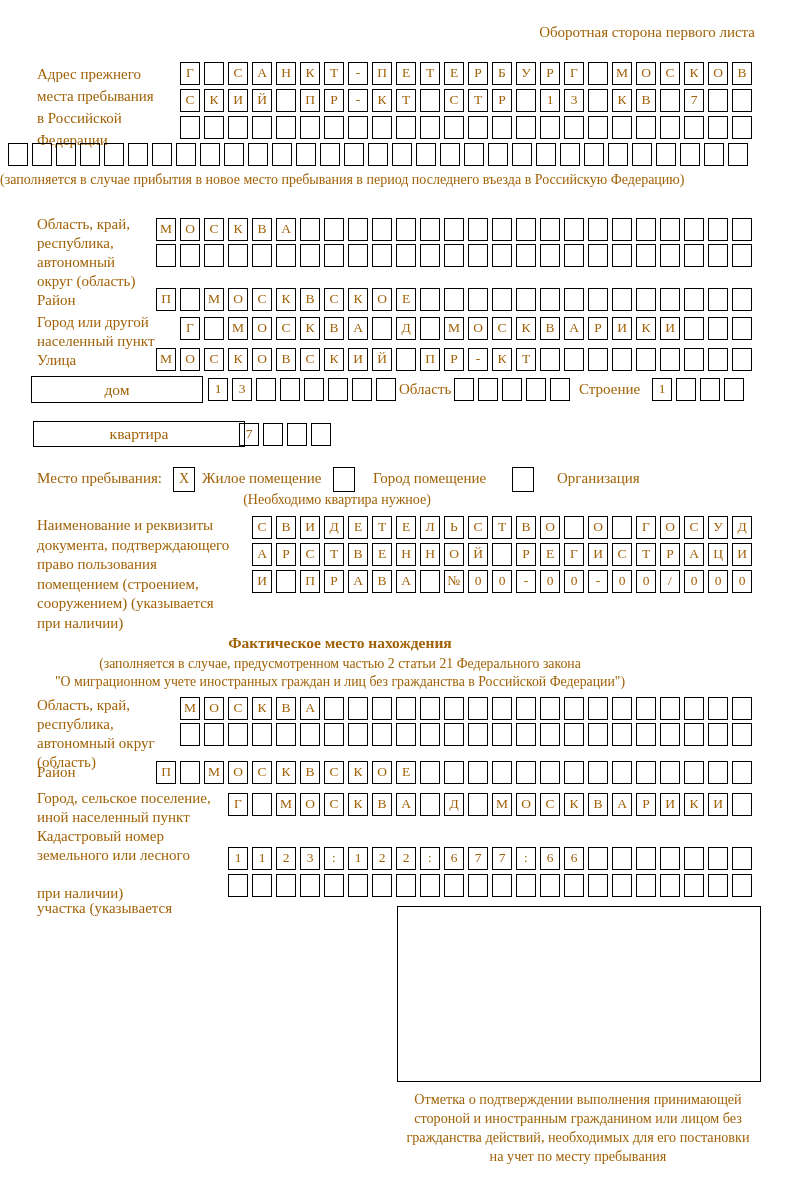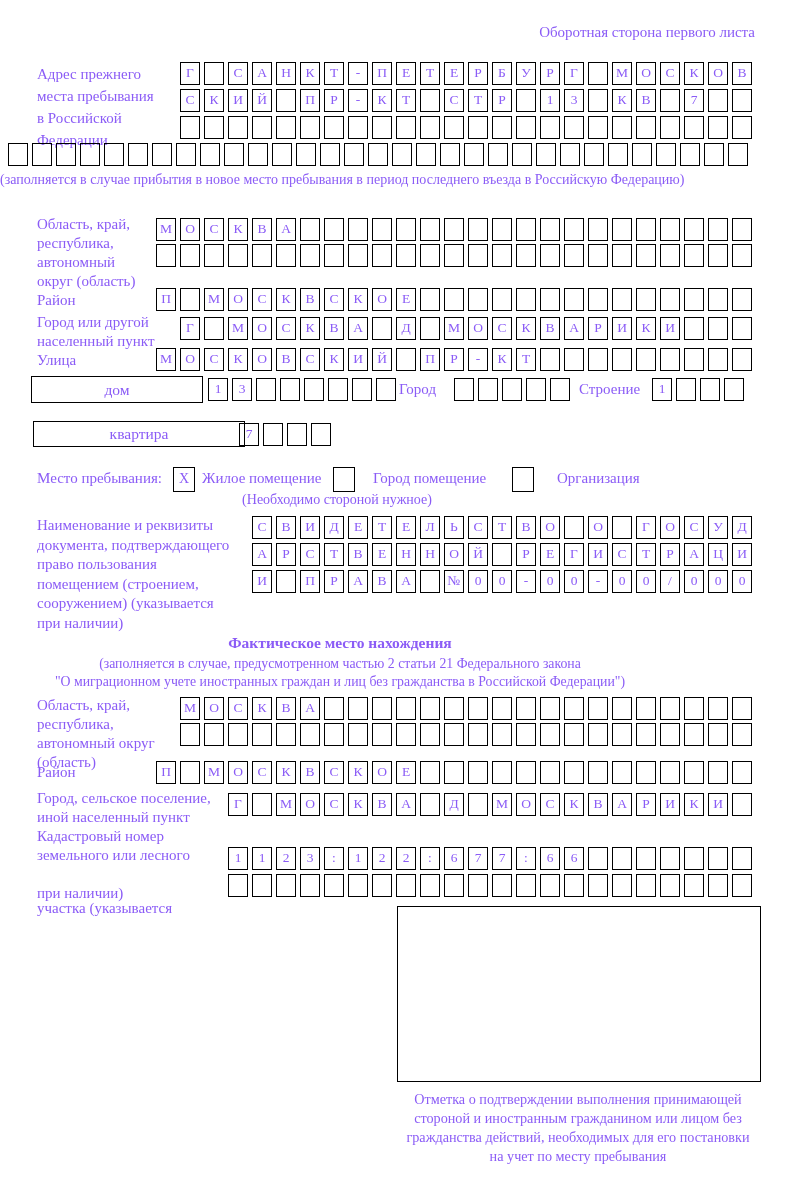--- a/index.html
+++ b/index.html
@@ -1,18 +1,18 @@
 <!DOCTYPE html>
 <html><head>
 <meta charset="utf-8">
 <style>
   html,body { margin:0; padding:0; background:#ffffff; }
   .sheet {
     position:relative; width:800px; height:1180px; margin:0 auto;
-    background:#ffffff; color:#8b5cf6;
+    background:#ffffff; color:#a16207;
     font-family:"Liberation Serif","DejaVu Serif",serif;
     overflow:hidden;
   }
   .abs { position:absolute; }
   .corner { top:24px; left:0; width:755px; text-align:right; font-size:15px; }
   .lab { font-size:15px; white-space:nowrap; }
   .cap { font-size:14px; white-space:nowrap; }
   .center { left:0; width:680px; text-align:center; }
   .title { font-size:16px; font-weight:bold; }
   .cells { display:flex; }
@@ -309,21 +309,21 @@
   <div class="abs cells" style="top:378px;left:208px">
       <span class="cell">1</span>
       <span class="cell">3</span>
       <span class="cell"></span>
       <span class="cell"></span>
       <span class="cell"></span>
       <span class="cell"></span>
       <span class="cell"></span>
       <span class="cell"></span>
     </div>
-  <div class="abs lab" style="top:381px;left:399px">Город</div>
+  <div class="abs lab" style="top:381px;left:399px">Область</div>
   <div class="abs cells" style="top:378px;left:454px">
       <span class="cell"></span>
       <span class="cell"></span>
       <span class="cell"></span>
       <span class="cell"></span>
       <span class="cell"></span>
     </div>
   <div class="abs lab" style="top:381px;left:579px">Строение</div>
   <div class="abs cells" style="top:378px;left:652px">
       <span class="cell">1</span>
@@ -340,21 +340,21 @@
       <span class="cell"></span>
     </div>
 
   <div class="abs lab" style="top:470px;left:37px">Место пребывания:</div>
   <div class="abs chk" style="top:467px;left:173px">X</div>
   <div class="abs lab" style="top:470px;left:202px">Жилое помещение</div>
   <div class="abs chk" style="top:467px;left:333px"></div>
   <div class="abs lab" style="top:470px;left:373px">Город помещение</div>
   <div class="abs chk" style="top:467px;left:512px"></div>
   <div class="abs lab" style="top:470px;left:557px">Организация</div>
-  <div class="abs cap" style="top:492px;left:37px;width:600px;text-align:center;white-space:normal">(Необходимо стороной нужное)</div>
+  <div class="abs cap" style="top:492px;left:37px;width:600px;text-align:center;white-space:normal">(Необходимо квартира нужное)</div>
 
   <div class="abs lab" style="top:517px;left:37px">Наименование и реквизиты</div>
   <div class="abs lab" style="top:537px;left:37px">документа, подтверждающего</div>
   <div class="abs lab" style="top:556px;left:37px">право пользования</div>
   <div class="abs lab" style="top:576px;left:37px">помещением (строением,</div>
   <div class="abs lab" style="top:595px;left:37px">сооружением) (указывается</div>
   <div class="abs lab" style="top:615px;left:37px">при наличии)</div>
   <div class="abs cells" style="top:516px;left:252px">
       <span class="cell">С</span>
       <span class="cell">В</span>

